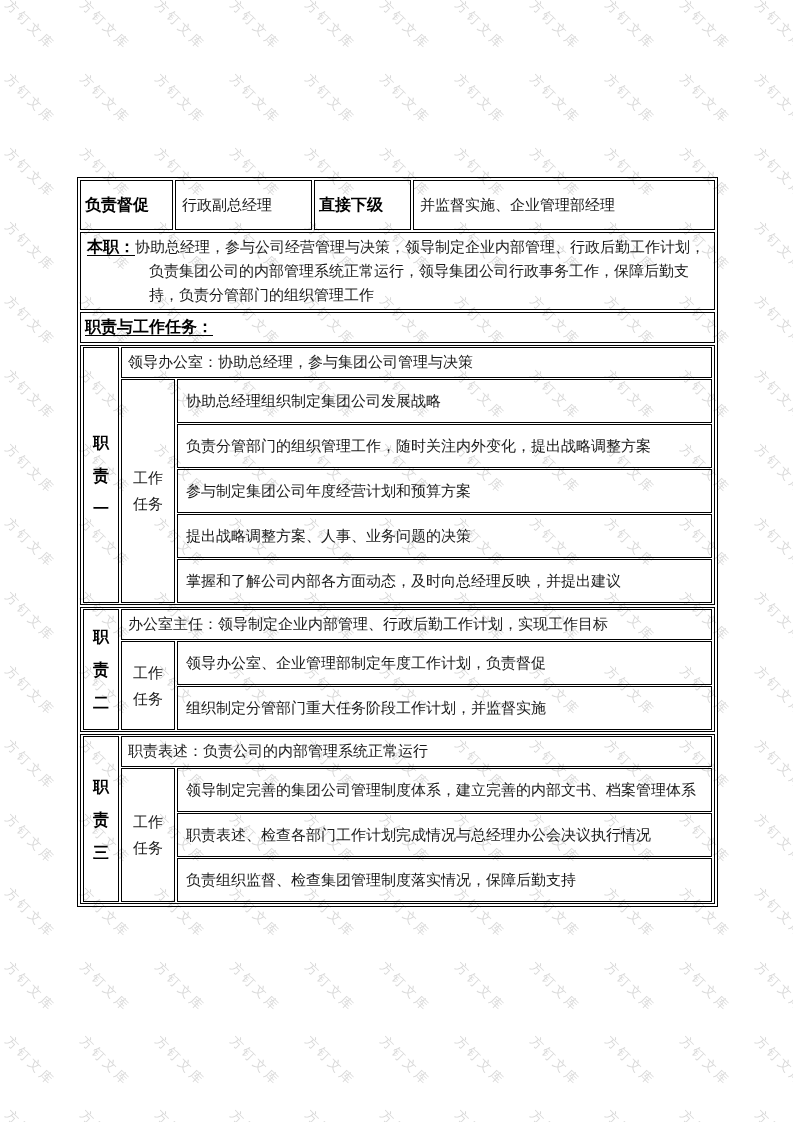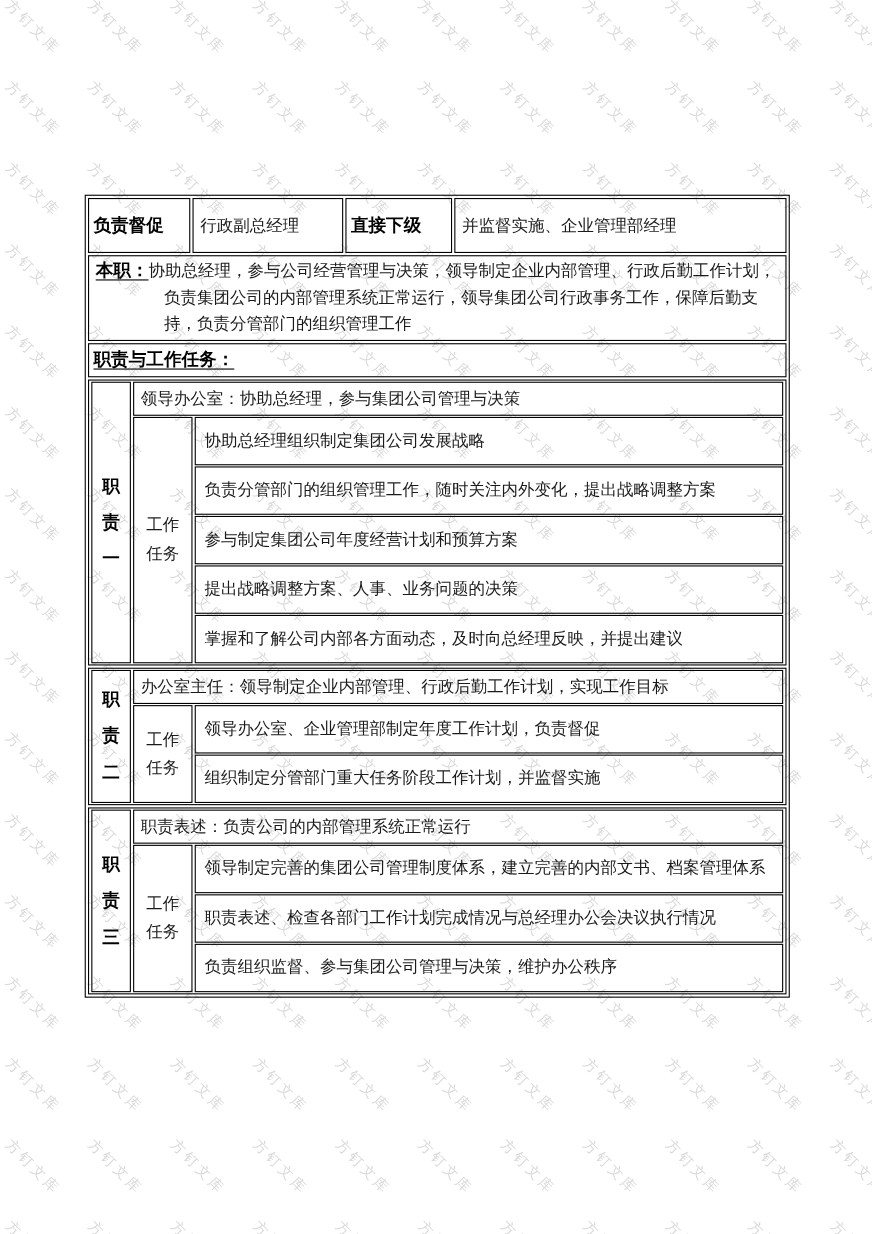--- a/index.html
+++ b/index.html
@@ -352,21 +352,21 @@
                   </tr>
                   <tr>
                     <td class="task-label" rowspan="3">工作
 任务</td>
                     <td class="task">领导制定完善的集团公司管理制度体系，建立完善的内部文书、档案管理体系</td>
                   </tr>
                   <tr>
                       <td class="task">职责表述、检查各部门工作计划完成情况与总经理办公会决议执行情况</td>
                     </tr>
                   <tr>
-                      <td class="task">负责组织监督、参与集团公司管理与决策，维护办公秩序</td>
+                      <td class="task">负责组织监督、检查集团管理制度落实情况，保障后勤支持</td>
                     </tr>
                 </tbody>
               </table>
             </td>
           </tr>
 
         </tbody>
       </table>
     </div>
   </div>

